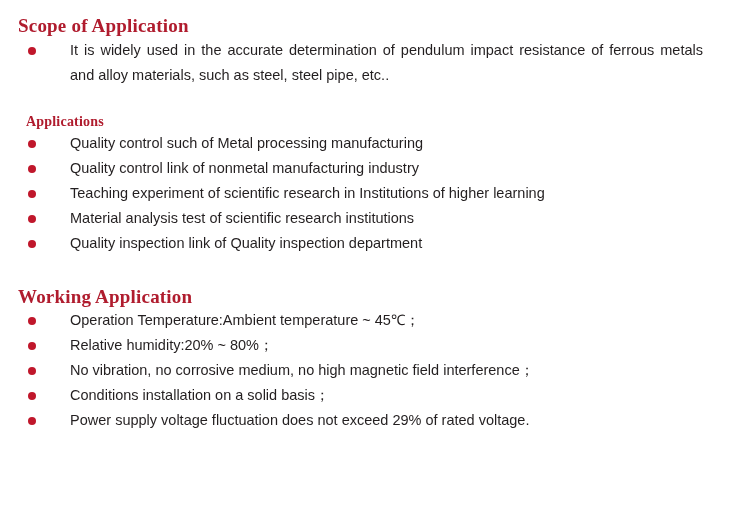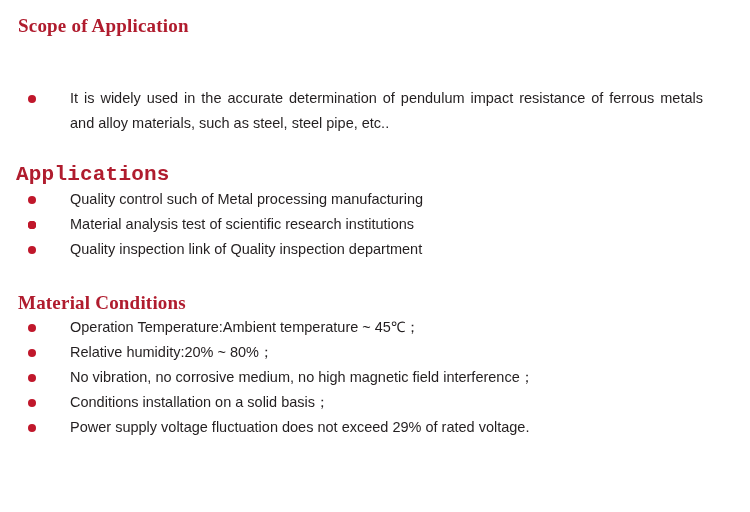--- a/index.html
+++ b/index.html
@@ -28,21 +28,21 @@
     font-family: "Liberation Serif", serif;
     font-weight: bold;
     color: #b01c2e;
     font-size: 19px;
     line-height: 1.2;
     margin: 0 0 0 4px;
     letter-spacing: 0.2px;
   }
   .section-scope .section-title { margin-top: 5px; }
   .section-applications { margin-top: 26px; }
-  .section-applications .section-title { font-size: 21px; margin-left: 2px; font-family: Liberation Mono, monospace; }
+  .section-applications .section-title { font-size: 14px; margin-left: 12px; }
   .section-working { margin-top: 30px; }
   .section-working .section-title { font-size: 19px; margin-left: 4px; }
 
   ul.bullets {
     list-style: none;
     margin: 0;
     padding: 0;
   }
   ul.bullets li {
     position: relative;
@@ -60,21 +60,20 @@
     border-radius: 50%;
     background: #c0172b;
     display: block;
   }
   
   .scope-list { margin-top: 12px; }
   .scope-list li {
     text-align: justify;
     line-height: 25px;
     padding-right: 10px;
-    margin-top: 48px;
   }
   .scope-list li .bullet-dot { top: 9px; }
 
   .apps-list { margin-top: 17px; }
   .apps-list li { line-height: 24px; }
   .apps-list li .bullet-dot { top: 8px; }
 
   .working-list { margin-top: 18px; }
   .working-list li { line-height: 24px; }
   .working-list li .bullet-dot { top: 8px; }
@@ -96,37 +95,39 @@
 
   <div class="section section-applications">
     <h2 class="section-title">Applications</h2>
     <ul class="bullets apps-list">
       <li>
         <span class="bullet-dot"></span>
         <span>Quality control such of Metal processing manufacturing</span>
       </li>
       <li>
         <span class="bullet-dot"></span>
+        <span>Quality control link of nonmetal manufacturing industry</span>
       </li>
       <li>
         <span class="bullet-dot"></span>
+        <span>Teaching experiment of scientific research in Institutions of higher learning</span>
       </li>
       <li>
         <span class="bullet-dot"></span>
         <span>Material analysis test of scientific research institutions</span>
       </li>
       <li>
         <span class="bullet-dot"></span>
         <span>Quality inspection link of Quality inspection department</span>
       </li>
     </ul>
   </div>
 
   <div class="section section-working">
-    <h2 class="section-title">Material Conditions</h2>
+    <h2 class="section-title">Working Application</h2>
     <ul class="bullets working-list">
       <li>
         <span class="bullet-dot"></span>
         <span>Operation Temperature:Ambient temperature ~ 45℃；</span>
       </li>
       <li>
         <span class="bullet-dot"></span>
         <span>Relative humidity:20% ~ 80%；</span>
       </li>
       <li>

